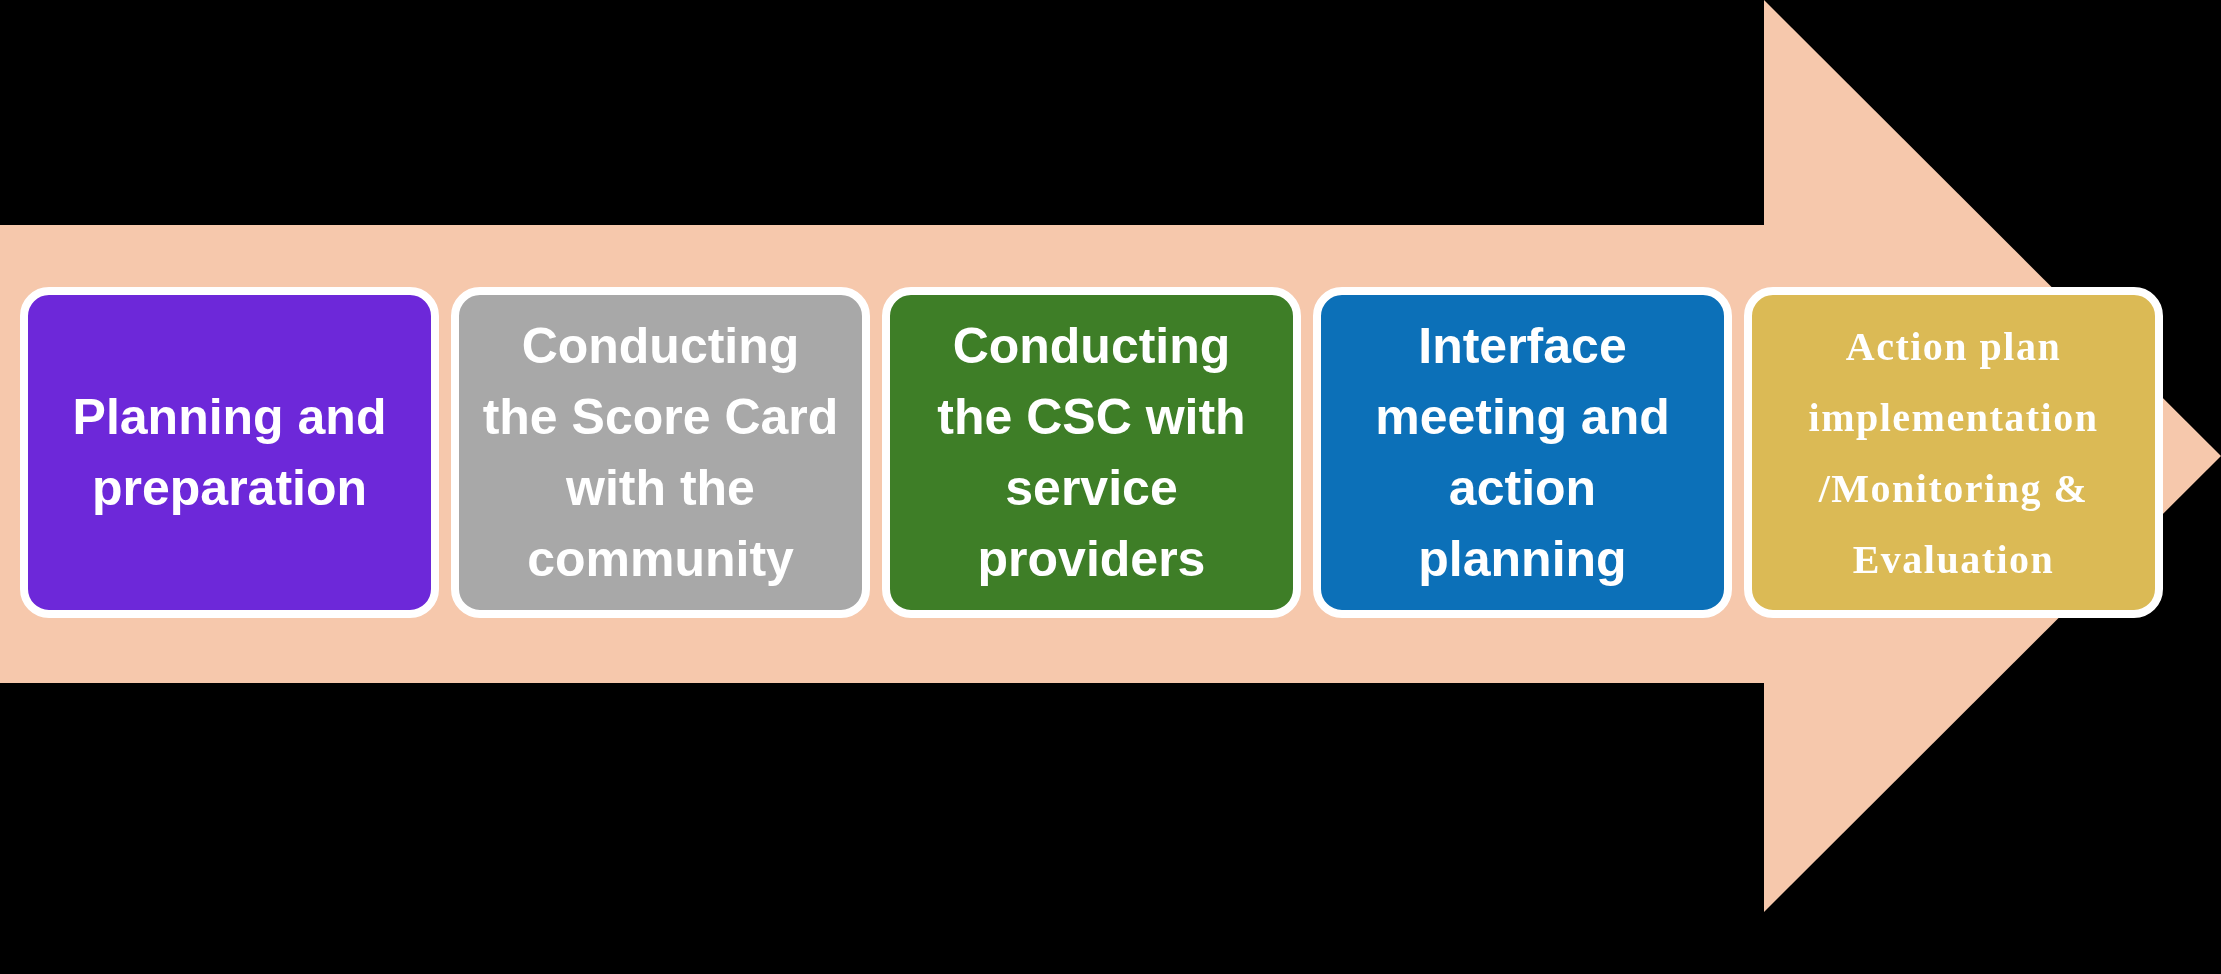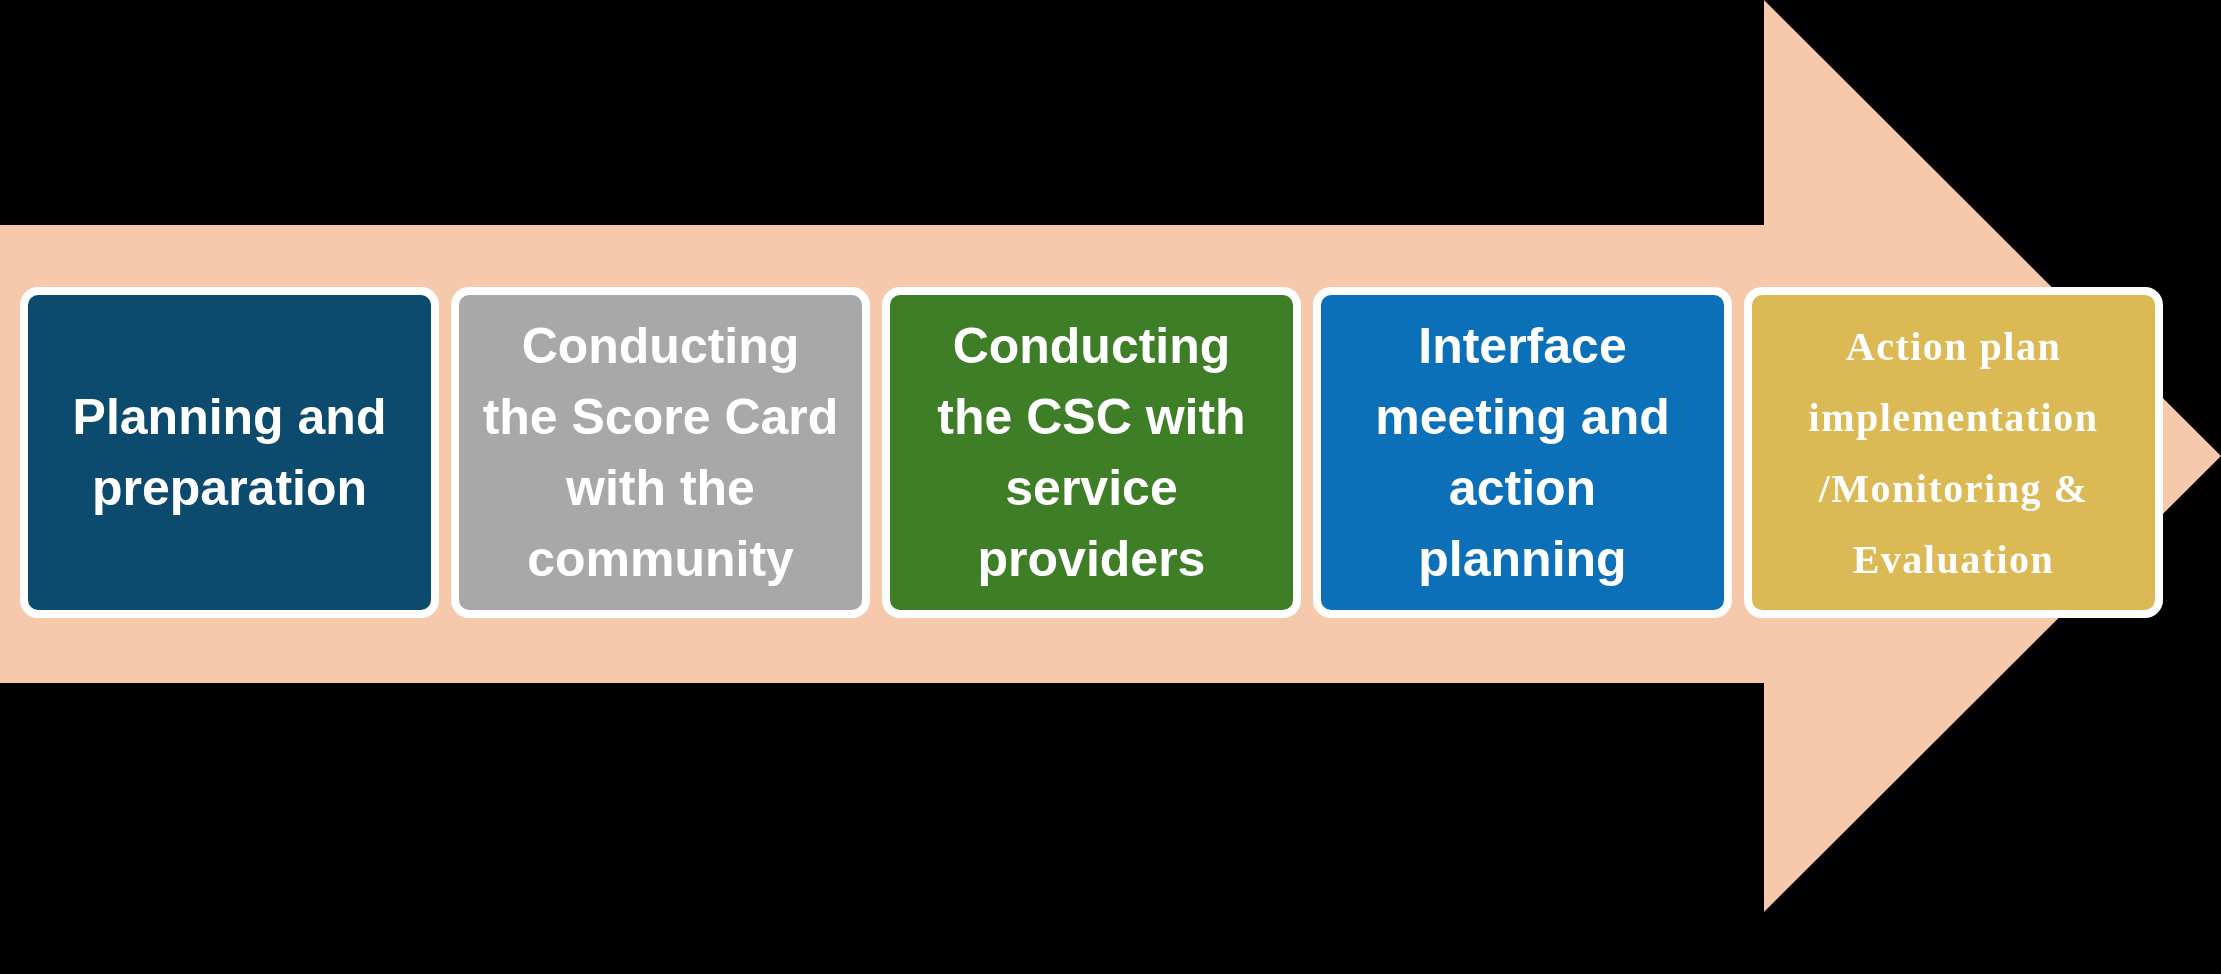--- a/index.html
+++ b/index.html
@@ -38,21 +38,21 @@
     top: 287px;
     width: 2143px;
     height: 331px;
     display: flex;
     gap: 12px;
   }
   .step {
     flex: 1 1 0;
     box-sizing: border-box;
     border: 8px solid #ffffff;
-    border-radius: 18px;
+    border-radius: 29px;
     display: flex;
     align-items: center;
     justify-content: center;
     text-align: center;
     color: #ffffff;
     font-weight: bold;
     font-size: 50px;
     line-height: 71px;
     white-space: pre; 
   }
@@ -68,21 +68,21 @@
 <body>
 
 <div id="stage" style="background-color: rgb(0, 0, 0);">
 
   <div class="arrow-shaft" style="background-color: rgb(246, 200, 172);"></div>
 
   <div class="arrow-head" style="background-color: rgb(246, 200, 172);"></div>
 
   <div class="steps-row">
 
-    <div class="step" style="background-color: #0c4a6e;">Planning and
+    <div class="step" style="background-color: #6d28d9;">Planning and
 preparation</div>
 
     <div class="step" style="background-color: rgb(168, 168, 168);">Conducting
 the Score Card
 with the
 community</div>
 
     <div class="step" style="background-color: rgb(62, 126, 39);">Conducting
 the CSC with
 service

